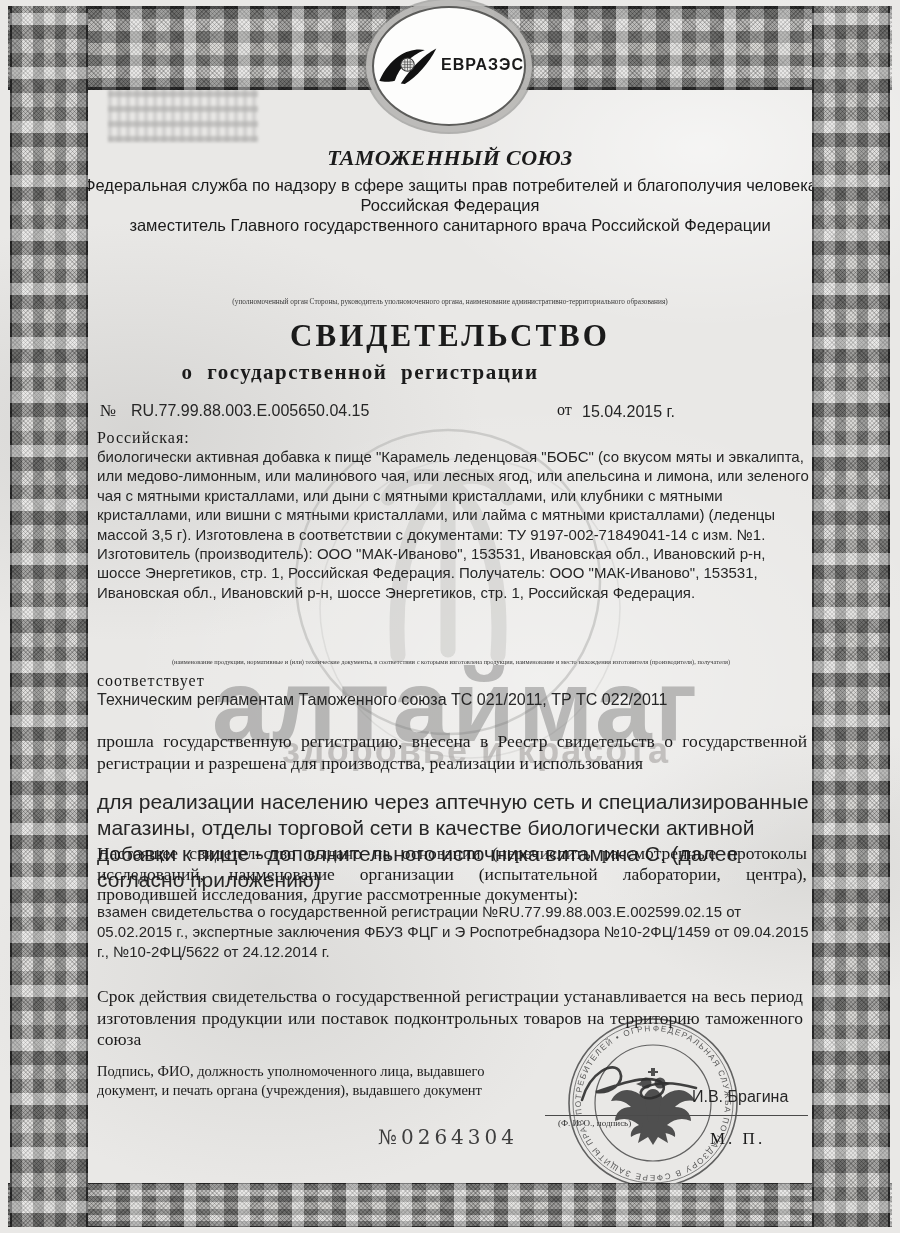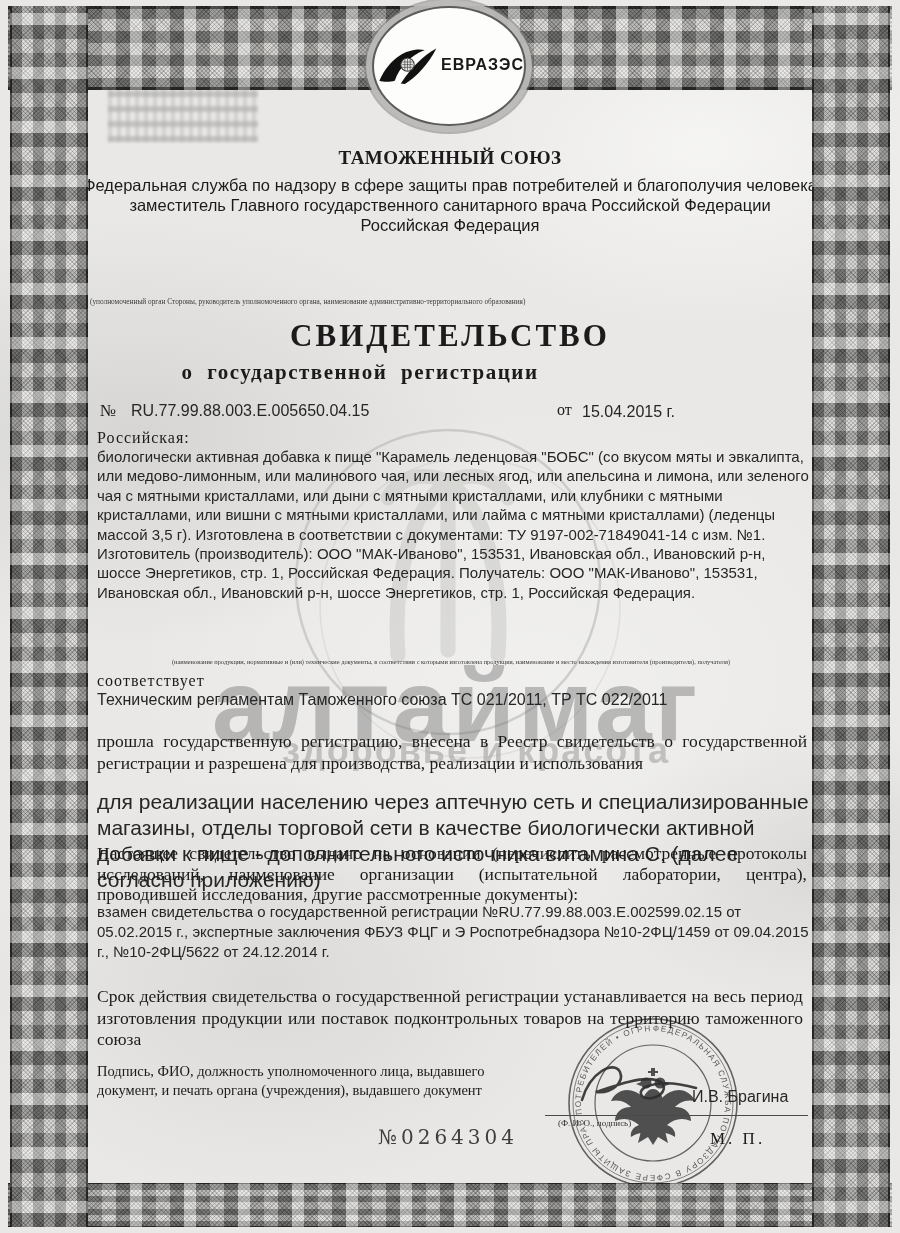--- a/index.html
+++ b/index.html
@@ -69,24 +69,24 @@
   #wm-tagline{
     position:absolute;z-index:1;left:282px;top:730px;
     font-family:"Liberation Sans", sans-serif;font-weight:700;
     font-size:36px;letter-spacing:2px;color:rgba(158,155,153,.55);
   }
   
   .txt{position:absolute;z-index:2;}
   .serif{font-family:"Liberation Serif", serif;color:#1b1b1b;}
   .sans{font-family:"Liberation Sans", sans-serif;color:#262626;}
   #hdr{left:0;top:147px;width:900px;text-align:center;}
-  #hdr .u{font-weight:700;font-size:19px;line-height:22px;letter-spacing:.4px;}
+  #hdr .u{font-weight:700;font-size:22px;line-height:22px;letter-spacing:.4px;font-style:italic;}
   #hdr .a{font-family:"Liberation Sans", sans-serif;font-size:16.5px;line-height:20px;margin-top:0;}
   #hdr .a-first{margin-top:6px;}
-  #hdr-footnote{left:90px;top:297px;width:720px;font-size:7.3px;color:#3a3a3a;}
+  #hdr-footnote{left:90px;top:297px;width:720px;text-align:center;font-size:7.3px;color:#3a3a3a;}
   #title-main{left:0;top:318px;width:900px;text-align:center;font-weight:700;font-size:31px;letter-spacing:3px;}
   #title-sub{left:0;top:360px;width:720px;text-align:center;font-weight:700;font-size:21px;letter-spacing:1.5px;word-spacing:7px;}
   #numrow{left:0;top:401px;width:900px;height:22px;}
   #num-label{position:absolute;left:100px;top:0;font-size:17px;}
   #num-value{position:absolute;left:131px;top:1px;font-size:16px;}
   #date-label{position:absolute;left:557px;top:0;font-size:16px;}
   #date-value{position:absolute;left:582px;top:2px;font-size:16px;}
   #product-label{left:97px;top:429px;font-size:16px;letter-spacing:1px;}
   #product-text{left:97px;top:447px;width:712px;font-size:15px;line-height:19.4px;}
   #product-footnote{left:90px;top:658px;width:722px;text-align:center;font-size:6.4px;color:#3a3a3a;}
@@ -140,22 +140,22 @@
     <path d="M40 56 C 56 32, 74 14, 93 4 C 82 26, 64 46, 46 57 Z" fill="#111"></path>
     <circle cx="50" cy="28" r="10" fill="#e8e8e6" stroke="#333" stroke-width="1.5"></circle>
     <path d="M42 24 h16 M42 28 h16 M42 32 h16 M46 20 v16 M50 19 v18 M54 20 v16" stroke="#444" stroke-width="1"></path>
   </svg>
   <div class="org">ЕВРАЗЭС</div>
 </div>
 
 <div class="txt serif" id="hdr">
   <div class="u">ТАМОЖЕННЫЙ СОЮЗ</div>
   <div class="a a-first">Федеральная служба по надзору в сфере защиты прав потребителей и благополучия человека</div>
+  <div class="a">Российская Федерация</div>
   <div class="a">заместитель Главного государственного санитарного врача Российской Федерации</div>
-  <div class="a">Российская Федерация</div>
 </div>
 <div class="txt serif" id="hdr-footnote">(уполномоченный орган Стороны, руководитель уполномоченного органа, наименование административно-территориального образования)</div>
 
 <div class="txt serif" id="title-main">СВИДЕТЕЛЬСТВО</div>
 <div class="txt serif" id="title-sub">о государственной регистрации</div>
 
 <div class="txt" id="numrow">
   <span class="serif" id="num-label">№</span>
   <span class="sans" id="num-value">RU.77.99.88.003.Е.005650.04.15</span>
   <span class="serif" id="date-label">от</span>

